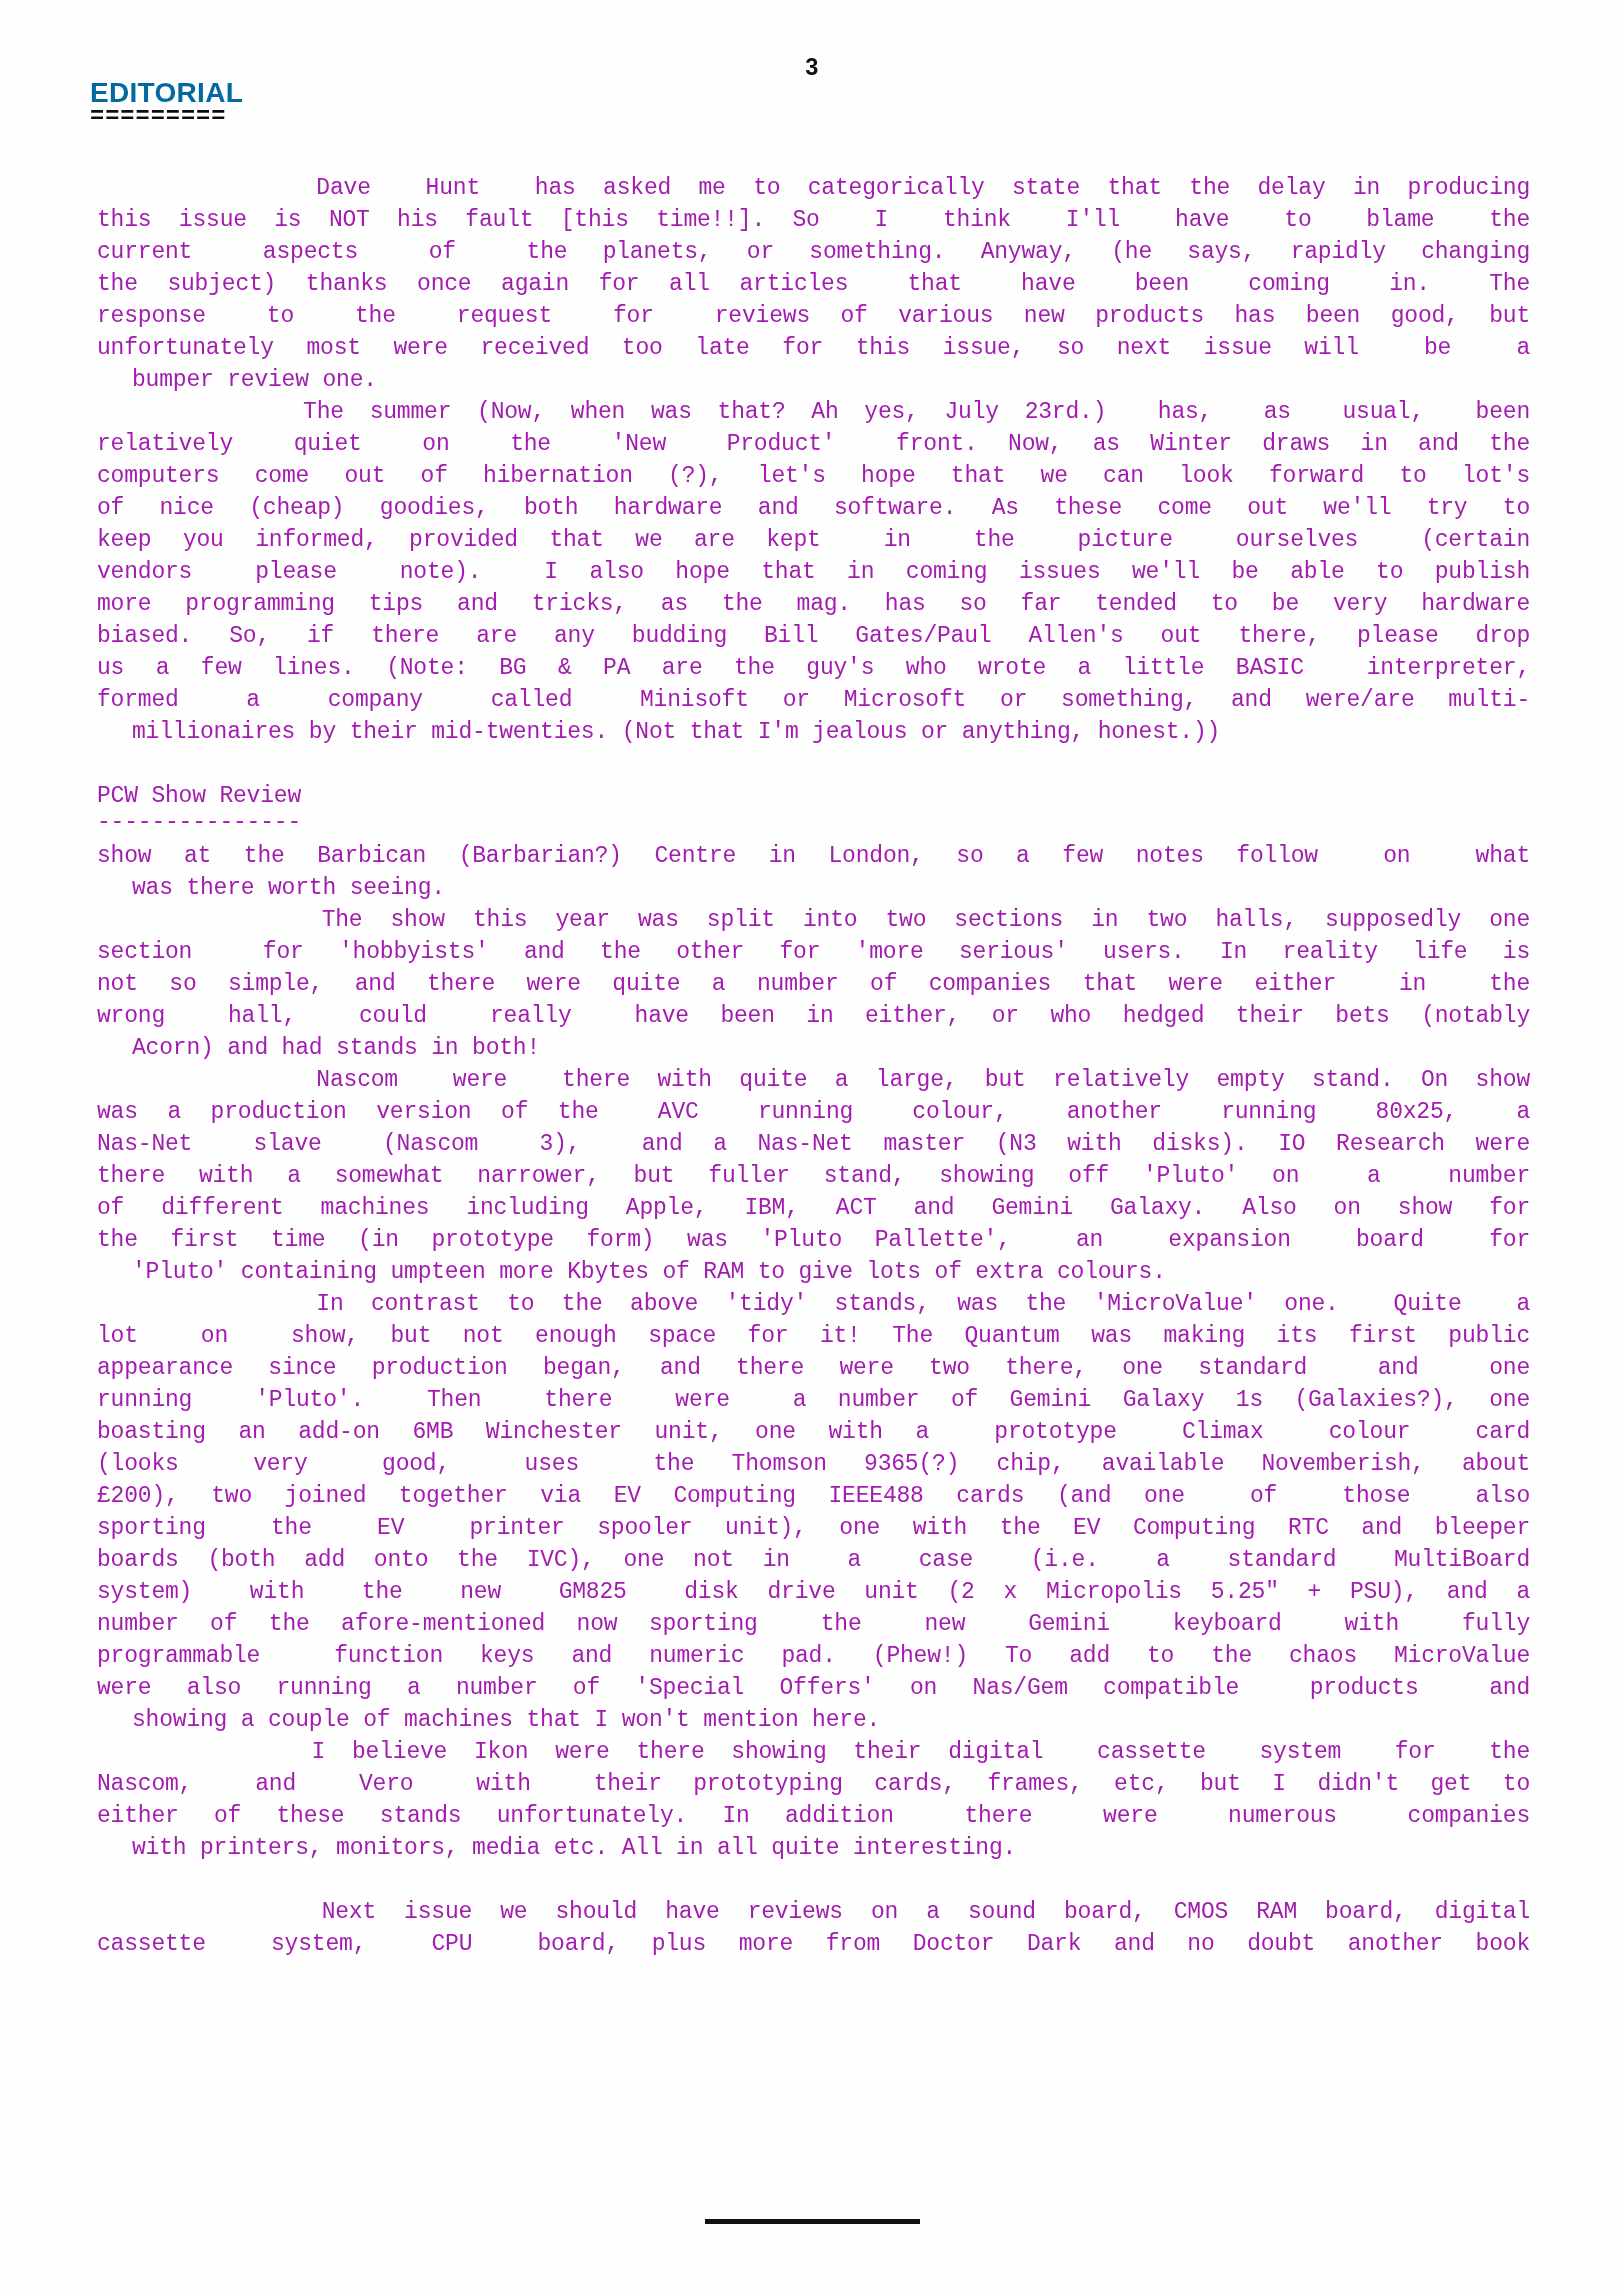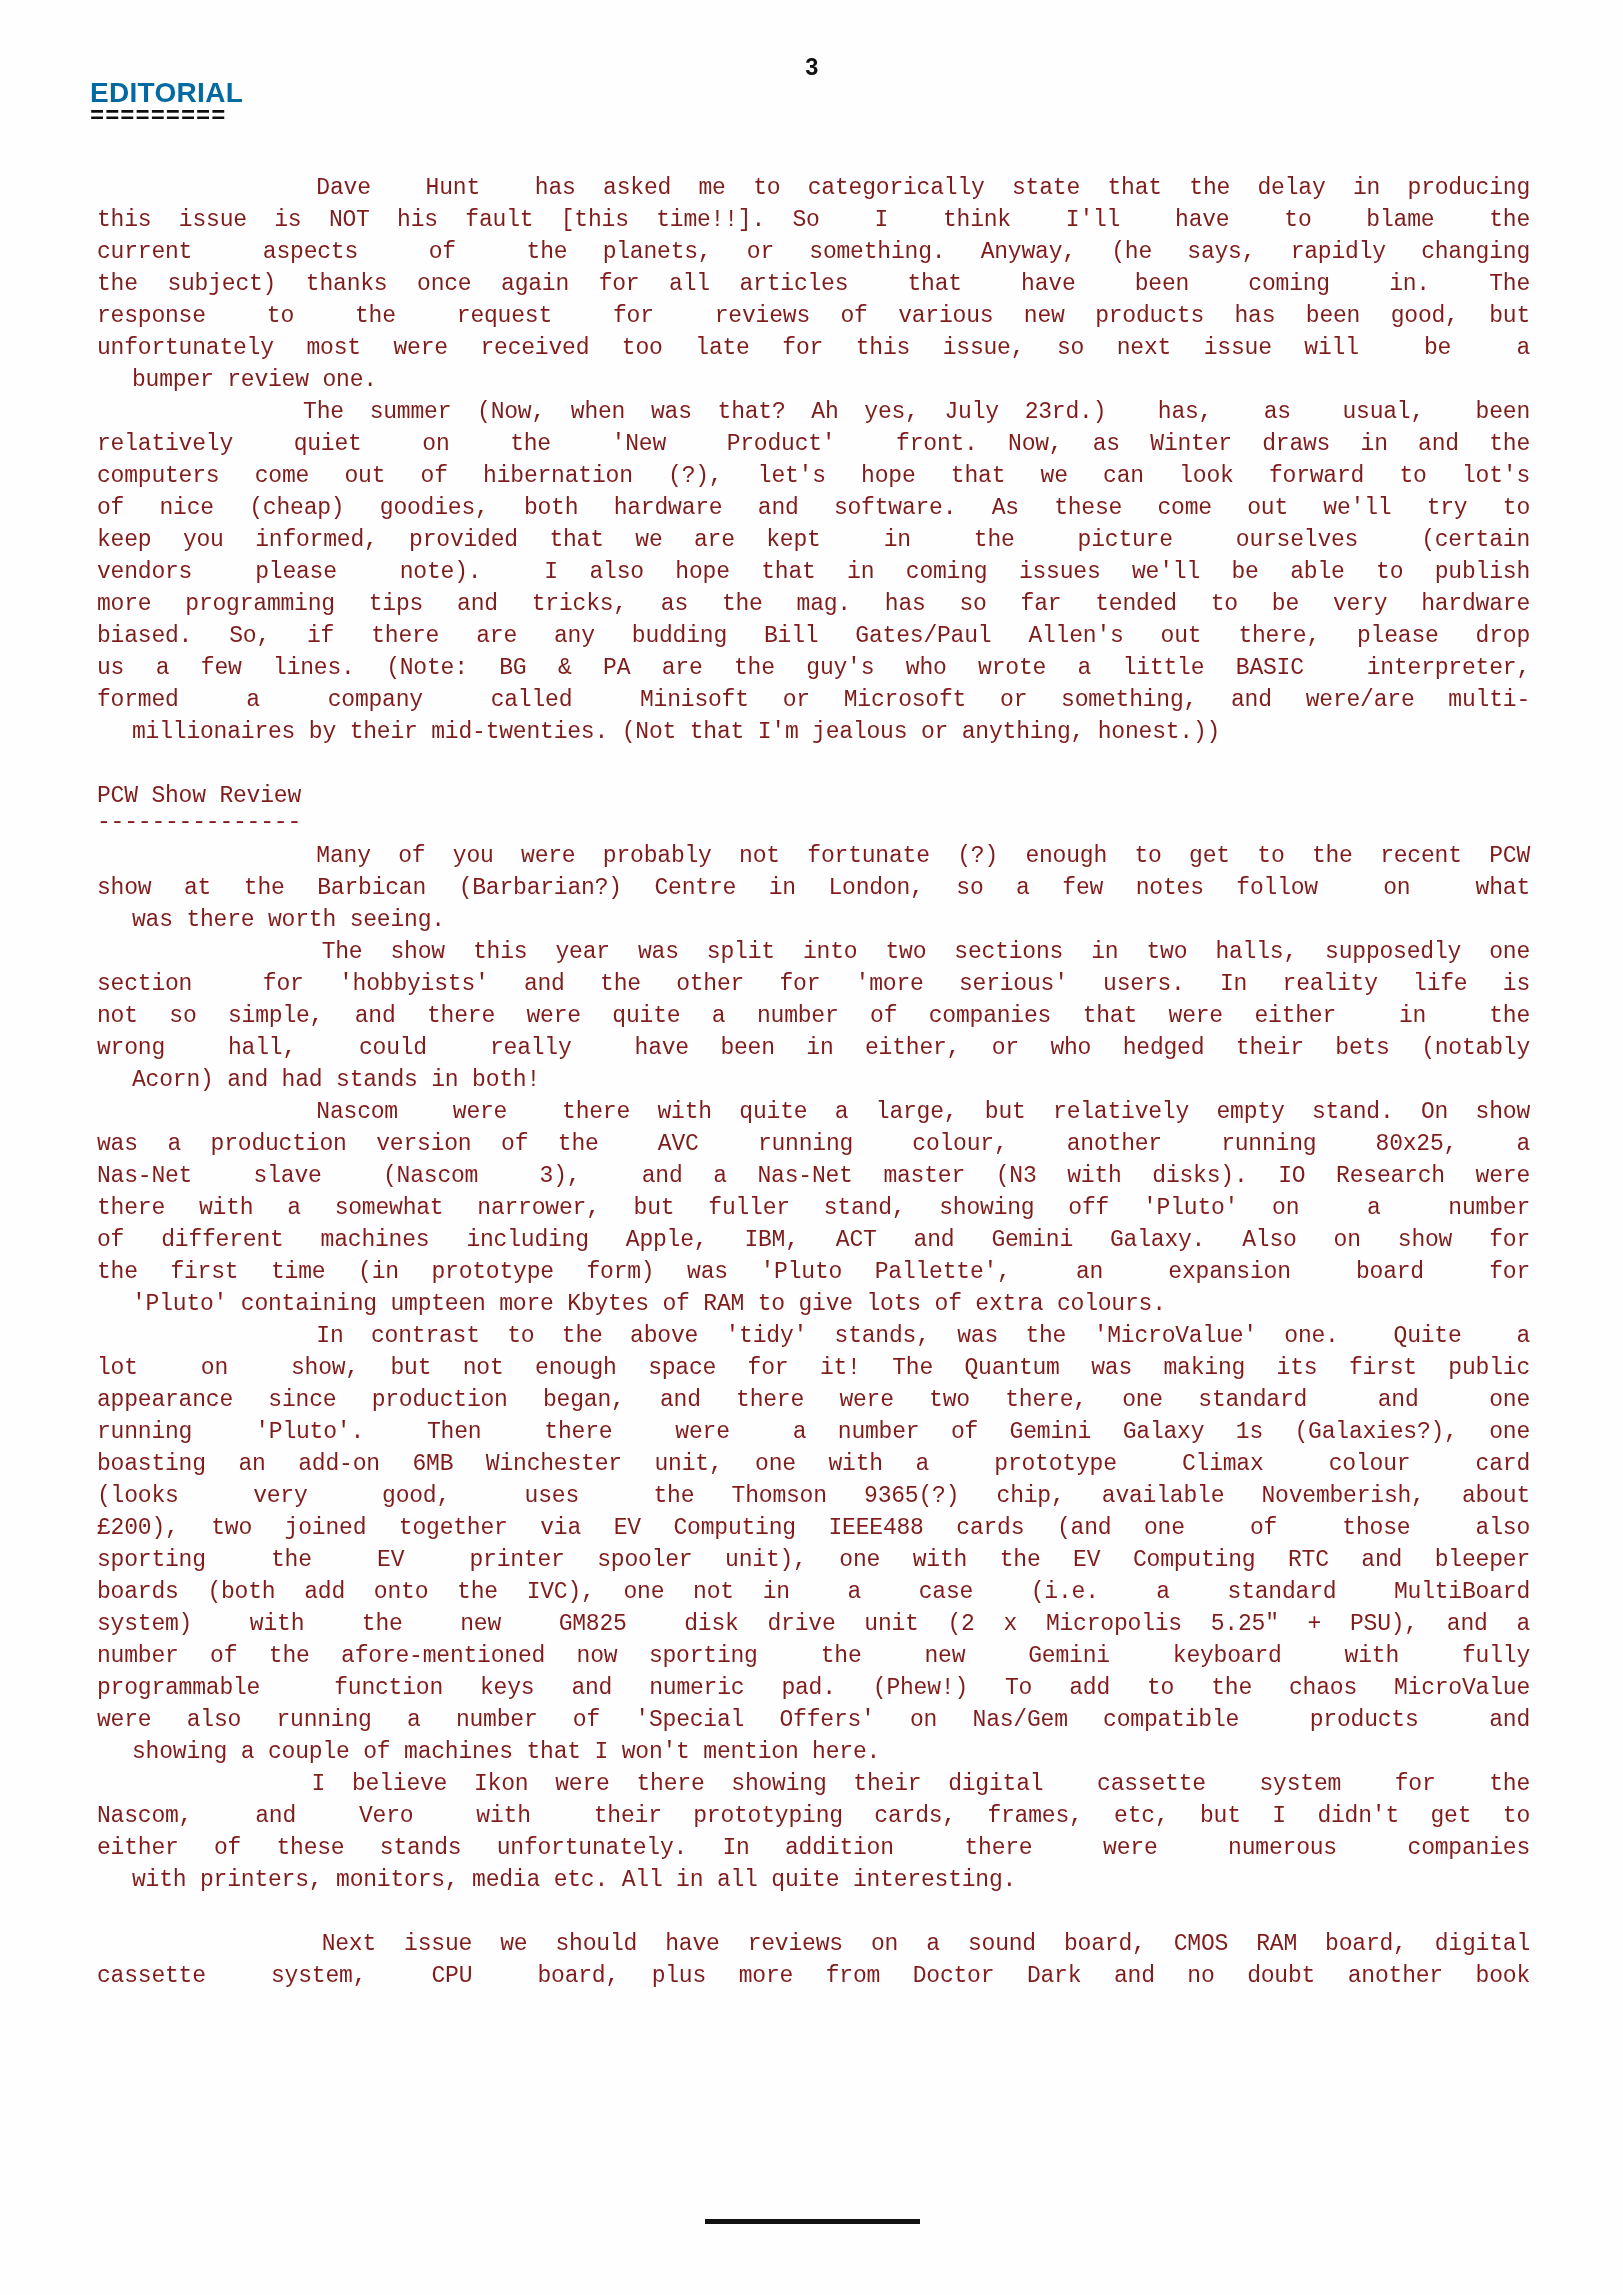--- a/index.html
+++ b/index.html
@@ -61,21 +61,21 @@
   }
 
   
   .body-text {
     position: absolute;
     left: 97px;
     top: 172px;
     width: 1433px;
     font-size: 23px;
     line-height: 32px;
-    color: #7f1d1d;
+    color: #a21caf;
     letter-spacing: -0.2px;
   }
 
   .para {
     margin: 0;
     text-align: justify;
     text-justify: inter-word;
     white-space: pre-wrap;
     text-indent: 0;
   }
@@ -135,21 +135,21 @@
 
   <div class="body-text">
     <div id="content-root">
         <div class="para" id="para-dave-hunt"><span class="ln">        Dave  Hunt  has asked me to categorically state that the delay in producing</span><span class="ln">this issue is NOT his fault [this time!!]. So  I  think  I'll  have  to  blame  the</span><span class="ln">current  aspects  of  the planets, or something. Anyway, (he says, rapidly changing</span><span class="ln">the subject) thanks once again for all articles  that  have  been  coming  in.  The</span><span class="ln">response  to  the  request  for  reviews of various new products has been good, but</span><span class="ln">unfortunately most were received too late for this issue, so next issue will  be  a</span><span class="ln last">bumper review one.</span></div>
         <div class="para" id="para-summer"><span class="ln">        The summer (Now, when was that? Ah yes, July 23rd.)  has,  as  usual,  been</span><span class="ln">relatively  quiet  on  the  'New  Product'  front. Now, as Winter draws in and the</span><span class="ln">computers come out of hibernation (?), let's hope that we can look forward to lot's</span><span class="ln">of nice (cheap) goodies, both hardware and software. As these come out we'll try to</span><span class="ln">keep you informed, provided that we are kept  in  the  picture  ourselves  (certain</span><span class="ln">vendors  please  note).  I also hope that in coming issues we'll be able to publish</span><span class="ln">more programming tips and tricks, as the mag. has so far tended to be very hardware</span><span class="ln">biased. So, if there are any budding Bill Gates/Paul Allen's out there, please drop</span><span class="ln">us a few lines. (Note: BG &amp; PA are the guy's who wrote a little BASIC  interpreter,</span><span class="ln">formed  a  company  called  Minisoft or Microsoft or something, and were/are multi-</span><span class="ln last">millionaires by their mid-twenties. (Not that I'm jealous or anything, honest.))</span></div>
         <div class="spacer-line"></div>
         <div class="subhead-block">
           <div class="subhead">PCW Show Review</div>
           <div class="subhead-rule">---------------</div>
         </div>
-        <div class="para" id="para-many-of-you"><span class="ln">        Many of you were probably not fortunate (?) enough to get to the recent PCW</span><span class="ln">show at the Barbican (Barbarian?) Centre in London, so a few notes follow  on  what</span><span class="ln last">was there worth seeing.</span></div>
+        <div class="para" id="para-many-of-you"><span class="ln">show at the Barbican (Barbarian?) Centre in London, so a few notes follow  on  what</span><span class="ln last">was there worth seeing.</span></div>
         <div class="para" id="para-show-split"><span class="ln">        The show this year was split into two sections in two halls, supposedly one</span><span class="ln">section  for 'hobbyists' and the other for 'more serious' users. In reality life is</span><span class="ln">not so simple, and there were quite a number of companies that were either  in  the</span><span class="ln">wrong  hall,  could  really  have been in either, or who hedged their bets (notably</span><span class="ln last">Acorn) and had stands in both!</span></div>
         <div class="para" id="para-nascom"><span class="ln">        Nascom  were  there with quite a large, but relatively empty stand. On show</span><span class="ln">was a production version of the  AVC  running  colour,  another  running  80x25,  a</span><span class="ln">Nas-Net  slave  (Nascom  3),  and a Nas-Net master (N3 with disks). IO Research were</span><span class="ln">there with a somewhat narrower, but fuller stand, showing off 'Pluto' on  a  number</span><span class="ln">of different machines including Apple, IBM, ACT and Gemini Galaxy. Also on show for</span><span class="ln">the first time (in prototype form) was 'Pluto Pallette',  an  expansion  board  for</span><span class="ln last">'Pluto' containing umpteen more Kbytes of RAM to give lots of extra colours.</span></div>
         <div class="para" id="para-microvalue"><span class="ln">        In contrast to the above 'tidy' stands, was the 'MicroValue' one.  Quite  a</span><span class="ln">lot  on  show, but not enough space for it! The Quantum was making its first public</span><span class="ln">appearance since production began, and there were two there, one standard  and  one</span><span class="ln">running  'Pluto'.  Then  there  were  a number of Gemini Galaxy 1s (Galaxies?), one</span><span class="ln">boasting an add-on 6MB Winchester unit, one with a  prototype  Climax  colour  card</span><span class="ln">(looks  very  good,  uses  the Thomson 9365(?) chip, available Novemberish, about</span><span class="ln">£200), two joined together via EV Computing IEEE488 cards (and one  of  those  also</span><span class="ln">sporting  the  EV  printer spooler unit), one with the EV Computing RTC and bleeper</span><span class="ln">boards (both add onto the IVC), one not in  a  case  (i.e.  a  standard  MultiBoard</span><span class="ln">system)  with  the  new  GM825  disk drive unit (2 x Micropolis 5.25" + PSU), and a</span><span class="ln">number of the afore-mentioned now sporting  the  new  Gemini  keyboard  with  fully</span><span class="ln">programmable  function keys and numeric pad. (Phew!) To add to the chaos MicroValue</span><span class="ln">were also running a number of 'Special Offers' on Nas/Gem compatible  products  and</span><span class="ln last">showing a couple of machines that I won't mention here.</span></div>
         <div class="para" id="para-ikon"><span class="ln">        I believe Ikon were there showing their digital  cassette  system  for  the</span><span class="ln">Nascom,  and  Vero  with  their prototyping cards, frames, etc, but I didn't get to</span><span class="ln">either of these stands unfortunately. In addition  there  were  numerous  companies</span><span class="ln last">with printers, monitors, media etc. All in all quite interesting.</span></div>
         <div class="spacer-line"></div>
         <div class="para" id="para-next-issue"><span class="ln">        Next issue we should have reviews on a sound board, CMOS RAM board, digital</span><span class="ln">cassette  system,  CPU  board, plus more from Doctor Dark and no doubt another book</span></div>
       </div>
   </div>
 
   <div class="bottom-rule">

